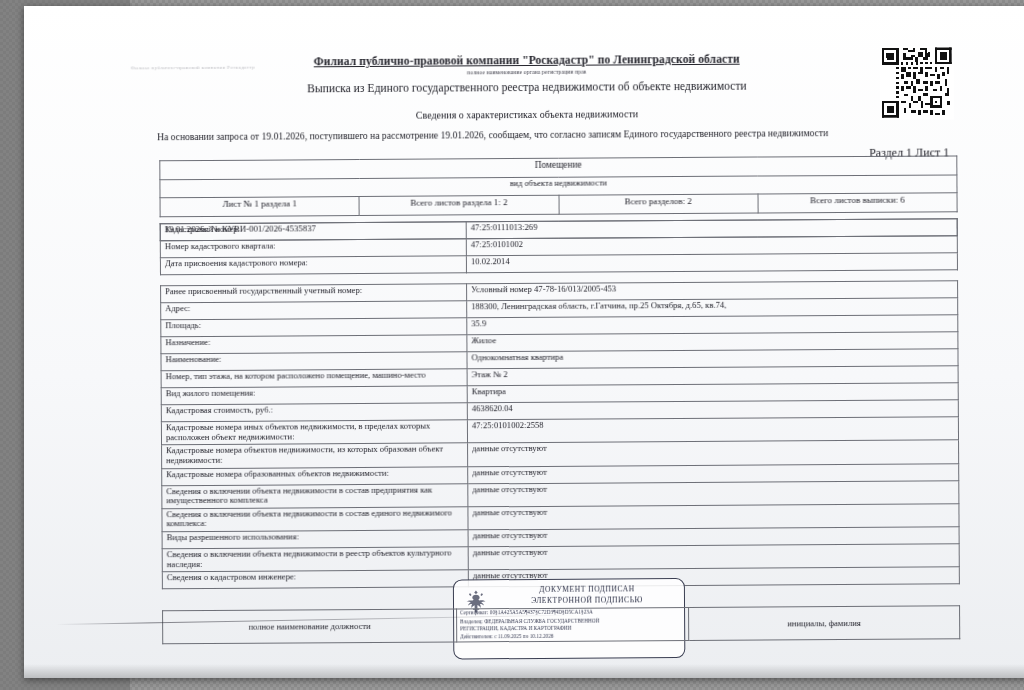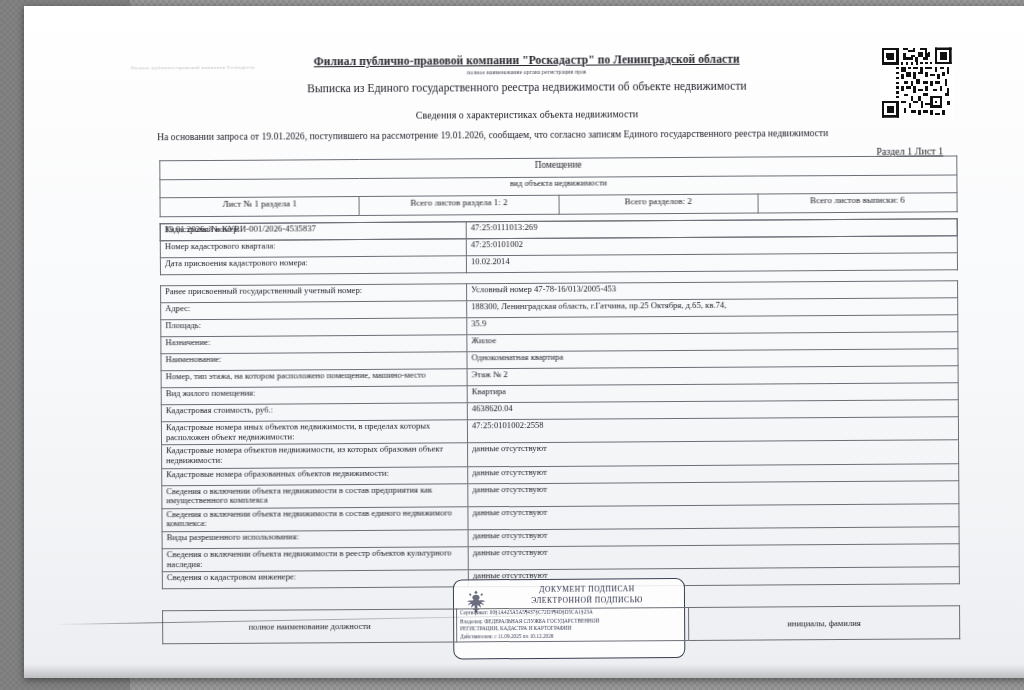--- a/index.html
+++ b/index.html
@@ -155,25 +155,24 @@
     left: 134px;
     top: 123px;
     width: 806px;
     font-size: 9.6px;
     text-align: left;
     white-space: nowrap;
     filter: blur(.15px);
   }
   .razdel-label {
     position: absolute;
-    right: 88px;
+    right: 82px;
     top: 142px;
-    font-size: 10px;
+    font-size: 12px;
     filter: blur(.2px);
-    text-decoration: underline;
   }
 
   
   .qr {
     position: absolute;
     left: 857px;
     top: 42px;
     width: 74px;
     height: 74px;
     background: #fff;

